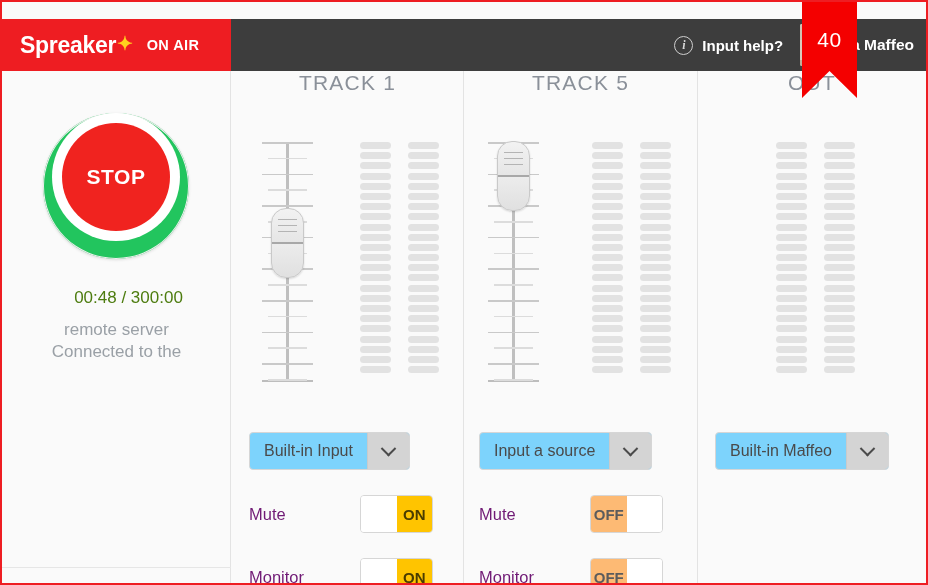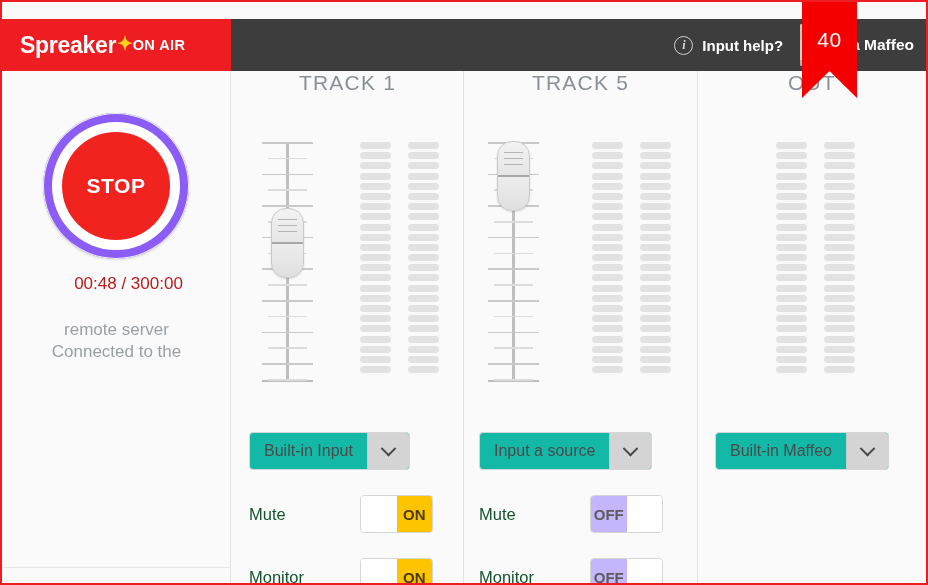--- a/index.html
+++ b/index.html
@@ -42,20 +42,21 @@
     color: #ffd21e;
     font-size: 19px;
     margin-left: 1px;
     position: relative; top: -3px;
   }
   .onair {
     color: #ffffff;
     font-size: 14.5px;
     font-weight: bold;
     letter-spacing: 0.4px;
+    margin-left: 14px;
   }
   .header-right {
     margin-left: auto;
     display: flex; align-items: center;
     height: 52px;
     padding-right: 12px;
   }
   .help-link {
     display: flex; align-items: center;
     color: #ffffff;
@@ -115,23 +116,23 @@
     width: 229px; height: 529px;
     background: #fafafa;
     border-right: 1px solid #e3e3e3;
   }
   .stop-wrap {
     position: absolute;
     top: 59px; left: 50%;
     transform: translateX(-50%);
     width: 146px; height: 146px;
     border-radius: 50%;
-    background: #8b5cf6;
+    background: #22c55e;
     box-shadow: 0 1px 3px rgba(0,0,0,0.13), inset 0 0 0 1px #eeeeee;
-    display: flex; align-items: center; justify-content: center;
+    display: flex; justify-content: center;
   }
   .stop-inner-ring {
     width: 128px; height: 128px;
     border-radius: 50%;
     background: #ffffff;
     display: flex; align-items: center; justify-content: center;
   }
   .stop-btn {
     width: 108px; height: 108px;
     border-radius: 50%;
@@ -139,23 +140,23 @@
     border: none;
     color: #ffffff;
     font-family: "Liberation Sans", sans-serif;
     font-size: 21px;
     font-weight: bold;
     letter-spacing: 0.6px;
     cursor: pointer;
   }
   .timer {
     position: absolute;
-    top: 220px; left: 0; width: 253px;
+    top: 234px; left: 0; width: 253px;
     text-align: center;
-    color: #b91c1c;
+    color: #4d7c0f;
     font-size: 17px;
   }
   .status-text {
     position: absolute;
     top: 265px; left: 0; width: 229px;
     text-align: center;
     color: #9aa0a6;
     font-size: 17px;
     line-height: 22px;
   }
@@ -270,21 +271,21 @@
 
   
   .select-row {
     position: absolute;
     top: 378px;
     display: flex;
   }
   .select-box {
     display: flex;
     height: 38px;
-    background: #14b8a6;
+    background: #7dd3fc;
     border: 1px solid #d6d6d6;
     border-radius: 4px;
     overflow: hidden;
     cursor: pointer;
   }
   .select-label {
     display: flex; align-items: center;
     padding: 0 14px;
     color: #4a4a4a;
     font-size: 16px;
@@ -305,41 +306,41 @@
     transform: rotate(45deg) translate(-2px,-2px);
   }
 
   .toggle-row {
     position: absolute;
     display: flex;
     align-items: center;
     width: 184px;
   }
   .toggle-label {
-    color: #14532d;
+    color: #701a75;
     font-size: 16.5px;
   }
   .toggle {
     margin-left: auto;
     display: flex;
     width: 73px; height: 38px;
     border: 1px solid #d6d6d6;
     border-radius: 4px;
     overflow: hidden;
     cursor: pointer;
   }
   .tg-half {
     flex: 1;
     display: flex; align-items: center; justify-content: center;
     font-size: 15px;
     font-weight: bold;
   }
   .tg-blank { background: #ffffff; }
   .tg-on  { background: #ffc400; color: #4a3c00; }
-  .tg-off { background: #c4b5fd; color: #5c5c5c; }
+  .tg-off { background: #fdba74; color: #5c5c5c; }
 </style>
 </head>
 <body>
 
 <div id="app">
 
   <div class="header">
     <div class="brand-zone">
       <span class="logo">
         <span>Spreaker</span><span class="logo-star">✦</span>

